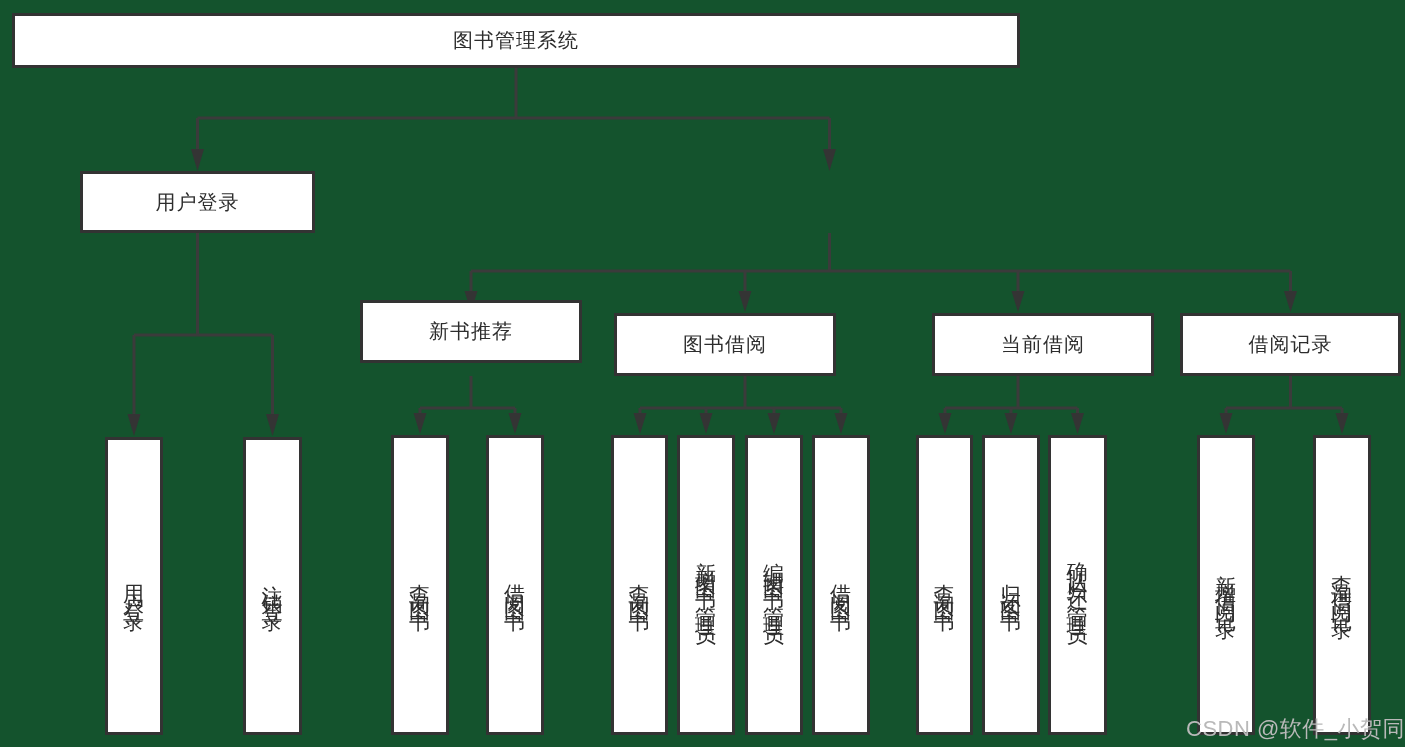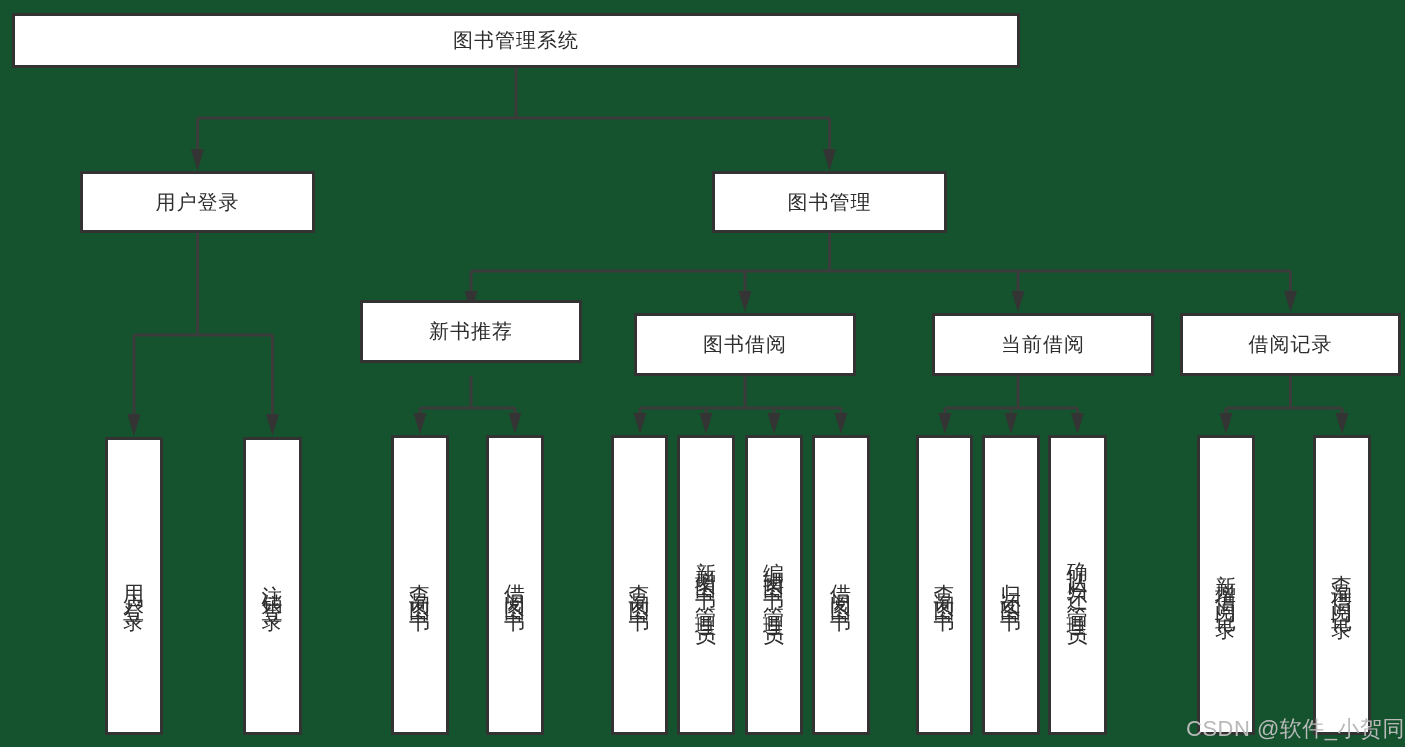--- a/index.html
+++ b/index.html
@@ -106,28 +106,25 @@
     </g>
   </svg>
 
   <div class="node" style="left:12px; top:13px; width:1008px; height:55px;">
     <span>图书管理系统</span>
   </div>
 
   <div class="node" style="left:80px; top:171px; width:235px; height:62px;">
     <span>用户登录</span>
   </div>
-  <div class="node" style="left:712px; top:171px; width:235px; height:62px;">
-    <span>图书管理</span>
-  </div>
 
   <div class="node" style="left:360px; top:300px; width:222px; height:63px;">
     <span>新书推荐</span>
   </div>
-  <div class="node" style="left:634px; top:313px; width:222px; height:63px;">
+  <div class="node" style="left:614px; top:313px; width:222px; height:63px;">
     <span>图书借阅</span>
   </div>
   <div class="node" style="left:907px; top:313px; width:222px; height:63px;margin-left:25px;">
     <span>当前借阅</span>
   </div>
   <div class="node" style="left:1180px; top:313px; width:221px; height:63px;align-items:center;">
     <span>借阅记录</span>
   </div>
 
   <div class="leaf" style="left:105px; top:437px; width:58px; height:298px;">

